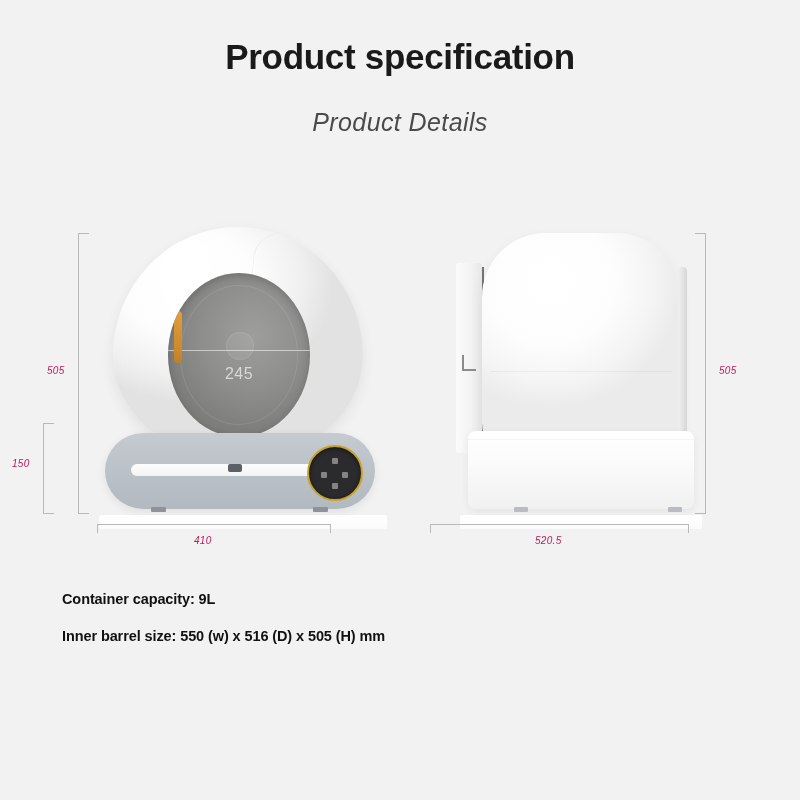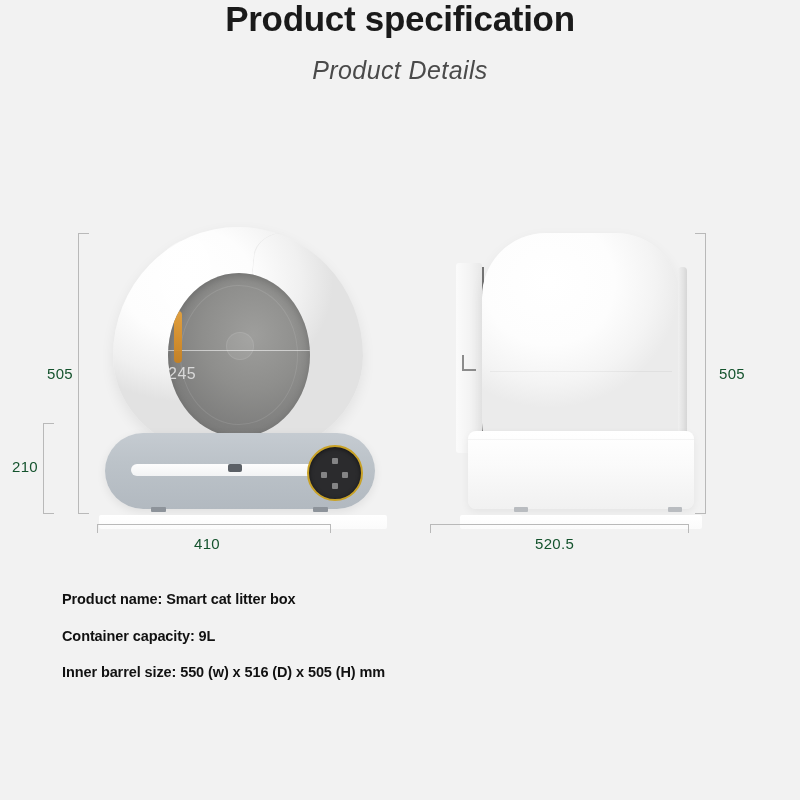--- a/index.html
+++ b/index.html
@@ -11,56 +11,58 @@
     height: 800px;
     background: #f2f2f2;
     font-family: "Liberation Sans", sans-serif;
     overflow: hidden;
     position: relative;
   }
 
   
   #header {
     text-align: center;
+    padding-top: 38px;
   }
   #main-title {
     font-size: 35px;
     font-weight: bold;
     color: #1a1a1a;
     letter-spacing: -0.3px;
     line-height: 1.1;
   }
   #sub-title {
     font-size: 25px;
     font-style: italic;
     color: #4a4a4a;
-    margin-top: 17px;
+    margin-top: 31px;
     letter-spacing: 0.4px;
   }
 
   
   #diagram {
     position: absolute;
     left: 0;
     top: 215px;
     width: 800px;
     height: 345px;
   }
 
   .view { position: absolute; top: 0; height: 345px; }
   #view-front { left: 50px; width: 340px; }
   #view-back  { left: 410px; width: 340px; }
 
   
   .dim-label {
     position: absolute;
-    color: #14532d;
-    font-size: 15px;
+    color: #be185d;
+    font-size: 10px;
     letter-spacing: 0.3px;
     white-space: nowrap;
+    font-style: italic;
   }
   .dim-vline {
     position: absolute;
     width: 1px;
     background: #b9b9b9;
   }
   .dim-hline {
     position: absolute;
     height: 1px;
     background: #b9b9b9;
@@ -139,20 +141,21 @@
     position: absolute;
     left: 0; right: 0;
     top: 47%;
     height: 1px;
     background: rgba(255,255,255,0.55);
   }
   #drum-value {
     position: absolute;
     left: 0; right: 0;
     top: 56%;
+    text-align: center;
     color: #d9d9d9;
     font-size: 16px;
     letter-spacing: 0.5px;
   }
   #drum-accent {
     position: absolute;
     left: 6px;
     top: 38px;
     width: 8px;
     height: 52px;
@@ -345,21 +348,21 @@
   <div class="view" id="view-front">
 
     <div class="dim-vline" style="left:28px; top:18px; height:280px;"></div>
     <div class="tick-h" style="left:28px; top:18px;"></div>
     <div class="tick-h" style="left:28px; top:298px;"></div>
     <div class="dim-label" style="left:-3px; top:150px;">505</div>
 
     <div class="dim-vline" style="left:-7px; top:208px; height:90px;"></div>
     <div class="tick-h" style="left:-7px; top:208px;"></div>
     <div class="tick-h" style="left:-7px; top:298px;"></div>
-    <div class="dim-label" style="left:-38px; top:243px;">210</div>
+    <div class="dim-label" style="left:-38px; top:243px;">150</div>
 
     <div id="front-art">
       <div id="shell">
         <div id="shell-sheen"></div>
         <div id="shell-seam"></div>
       </div>
 
       <div id="drum">
         <div id="drum-inner-ring"></div>
         <div id="drum-hub"></div>
@@ -414,16 +417,15 @@
     <div class="dim-label" style="left:309px; top:150px;">505</div>
 
     <div class="dim-hline" style="left:20px; top:309px; width:258px;"></div>
     <div class="tick-v" style="left:20px; top:309px;"></div>
     <div class="tick-v" style="left:278px; top:309px;"></div>
     <div class="dim-label" style="left:125px; top:320px;">520.5</div>
   </div>
 </div>
 
 <div id="specs">
-  <div class="spec-line">Product name: Smart cat litter box</div>
   <div class="spec-line">Container capacity: 9L</div>
   <div class="spec-line">Inner barrel size: 550 (w) x 516 (D) x 505 (H) mm</div>
 </div>
 
 </body></html>

